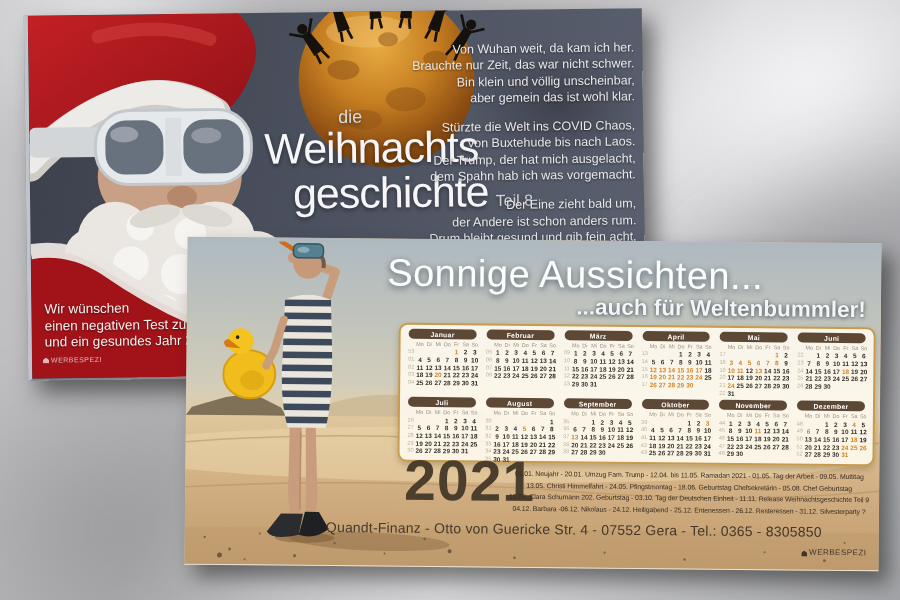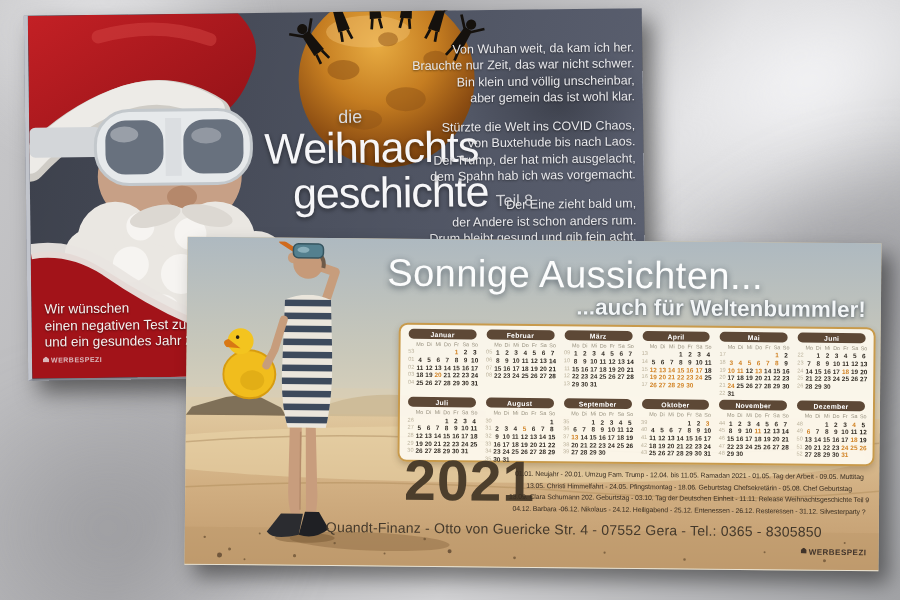--- a/index.html
+++ b/index.html
@@ -26,21 +26,21 @@
     text-shadow:0 2px 4px rgba(0,0,0,.45);}
   .t-die{font-size:18px;margin-left:74px;color:#d9dade;margin-bottom:1px;}
   .t-big{font-size:43px;letter-spacing:-1px;}
   .t-row2{margin-left:28px;margin-top:2px;white-space:nowrap;}
   .t-teil{font-size:16px;color:#d0d1d6;margin-left:7px;letter-spacing:0;}
   #poem{position:absolute;top:31px;right:8px;text-align:right;color:#e9e9ec;
     font-size:12.5px;line-height:16.3px;text-shadow:0 1px 2px rgba(0,0,0,.5);}
   #poem .stanza + .stanza{margin-top:13px;}
   #wish{position:absolute;left:13px;top:286px;color:#f4f2f0;font-size:13.5px;
     line-height:16.5px;text-shadow:0 1px 2px rgba(0,0,0,.5);}
-  .logo{display:flex;align-items:flex-start;gap:2px;font-weight:700;letter-spacing:.5px;}
+  .logo{display:flex;align-items:flex-end;gap:2px;font-weight:400;letter-spacing:.5px;}
   #back-logo{position:absolute;left:11px;top:341px;font-size:7px;color:rgba(238,238,240,.75);}
   .logo-ico{display:inline-block;width:6px;height:6px;background:currentColor;
     clip-path:polygon(50% 0,100% 40%,100% 100%,0 100%,0 40%);}
 
   
   #front-card{position:absolute;left:186px;top:240px;width:694px;height:327px;
     transform:rotate(0.55deg);overflow:hidden;background:#d3c4a4;
     box-shadow:10px 12px 20px rgba(0,0,0,.45);border-bottom:1px solid rgba(255,255,255,.5);}
   #scene-svg,#man-svg{position:absolute;}
   #scene-svg{left:0;top:0;}

